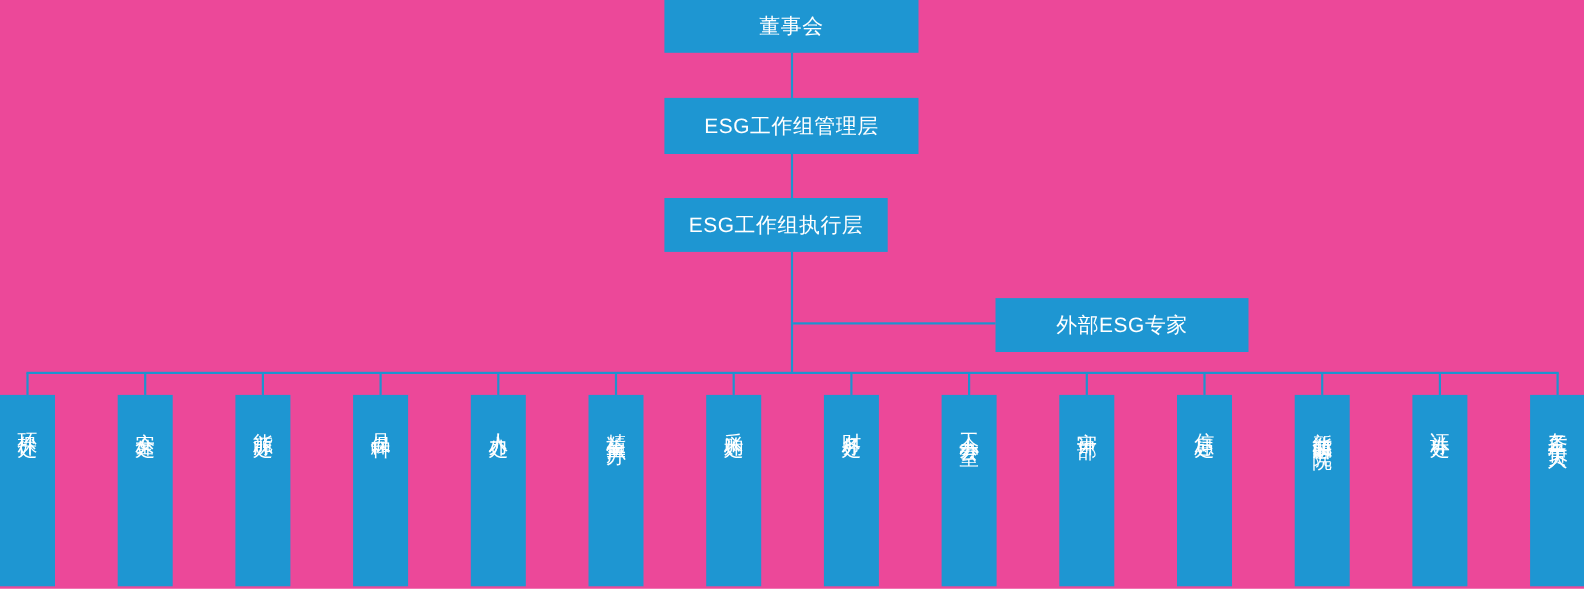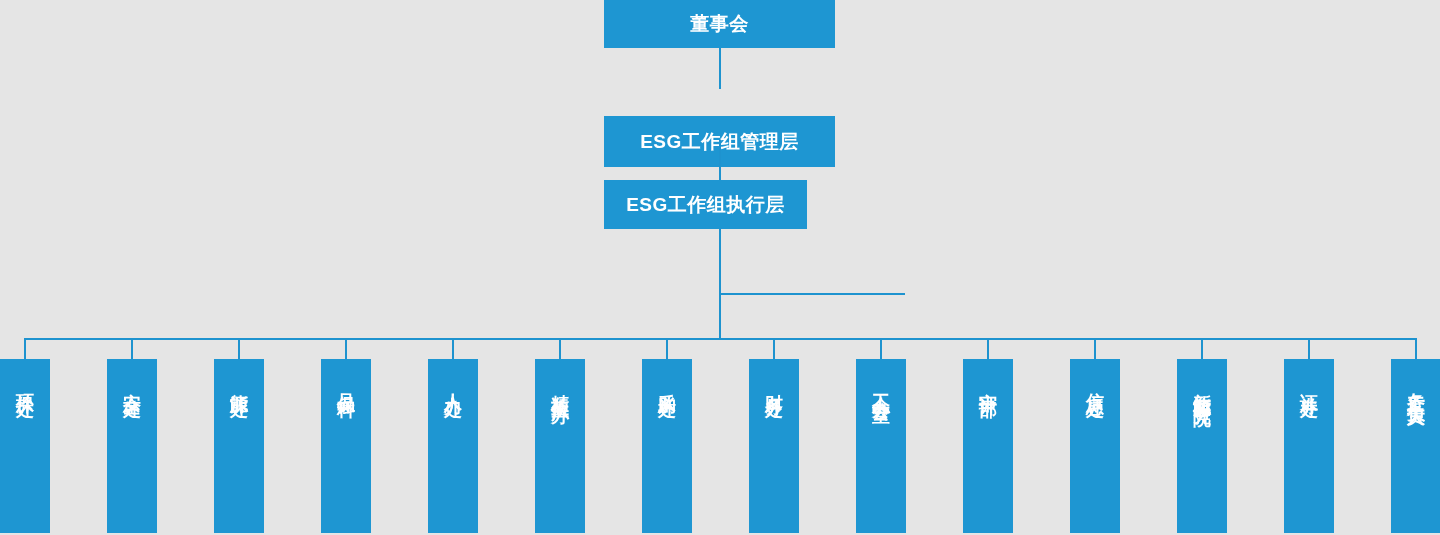--- a/index.html
+++ b/index.html
@@ -7,23 +7,22 @@
     padding: 0;
   }
   body {
     background: #ffffff;
     font-family: "Liberation Sans", "DejaVu Sans", sans-serif;
   }
   .canvas {
     position: relative;
     width: 1440px;
     height: 535px;
-    background: #e5e5e5;
+    background: #ec4899;
     overflow: hidden;
-    font-weight: bold;
   }
   .node {
     position: absolute;
     background: var(--box, #1E96D2);
     color: var(--text, #ffffff);
     display: flex;
     align-items: center;
     justify-content: center;
     font-size: 19px;
     letter-spacing: 0.5px;
@@ -61,34 +60,37 @@
 <body style="background: rgb(255, 255, 255);">
 
 <div class="canvas">
 
   <div class="node" style="left:604px; top:0; width:231px; height:48px;">
     <span>董事会</span>
   </div>
 
   <div class="line" style="left:719px; top:48px; width:2px; height:41px;"></div>
 
-  <div class="node" style="left:604px; top:89px; width:231px; height:51px;margin-top:27px;">
+  <div class="node" style="left:604px; top:89px; width:231px; height:51px;">
     <span>ESG工作组管理层</span>
   </div>
 
   <div class="line" style="left:719px; top:140px; width:2px; height:40px;"></div>
 
   <div class="node" style="left:604px; top:180px; width:203px; height:49px;">
     <span>ESG工作组执行层</span>
   </div>
 
   <div class="line" style="left:719px; top:229px; width:2px; height:110px;"></div>
 
   <div class="line" style="left:721px; top:293px; width:184px; height:2px;"></div>
 
+  <div class="node" style="left:905px; top:271px; width:230px; height:49px;">
+    <span>外部ESG专家</span>
+  </div>
 
   <div class="line" style="left:24px; top:338px; width:1393px; height:2px;"></div>
 
   <div>
       <div class="line stub" style="left: 24px;"></div>
       <div class="dept" style="left: 0px;">
         <span>环保处</span>
       </div>
       <div class="line stub" style="left: 131px;"></div>
       <div class="dept" style="left: 107px;">

